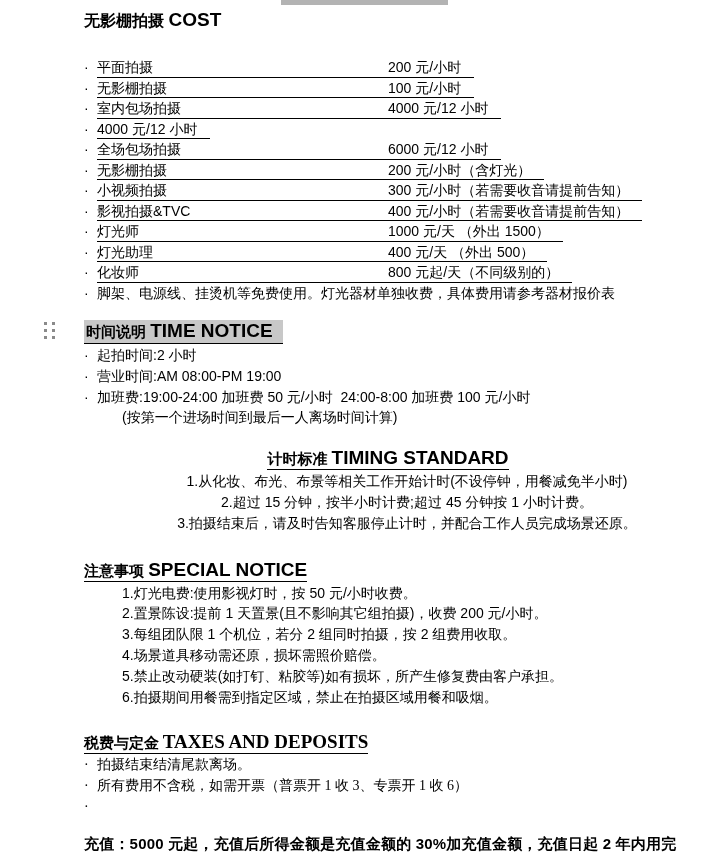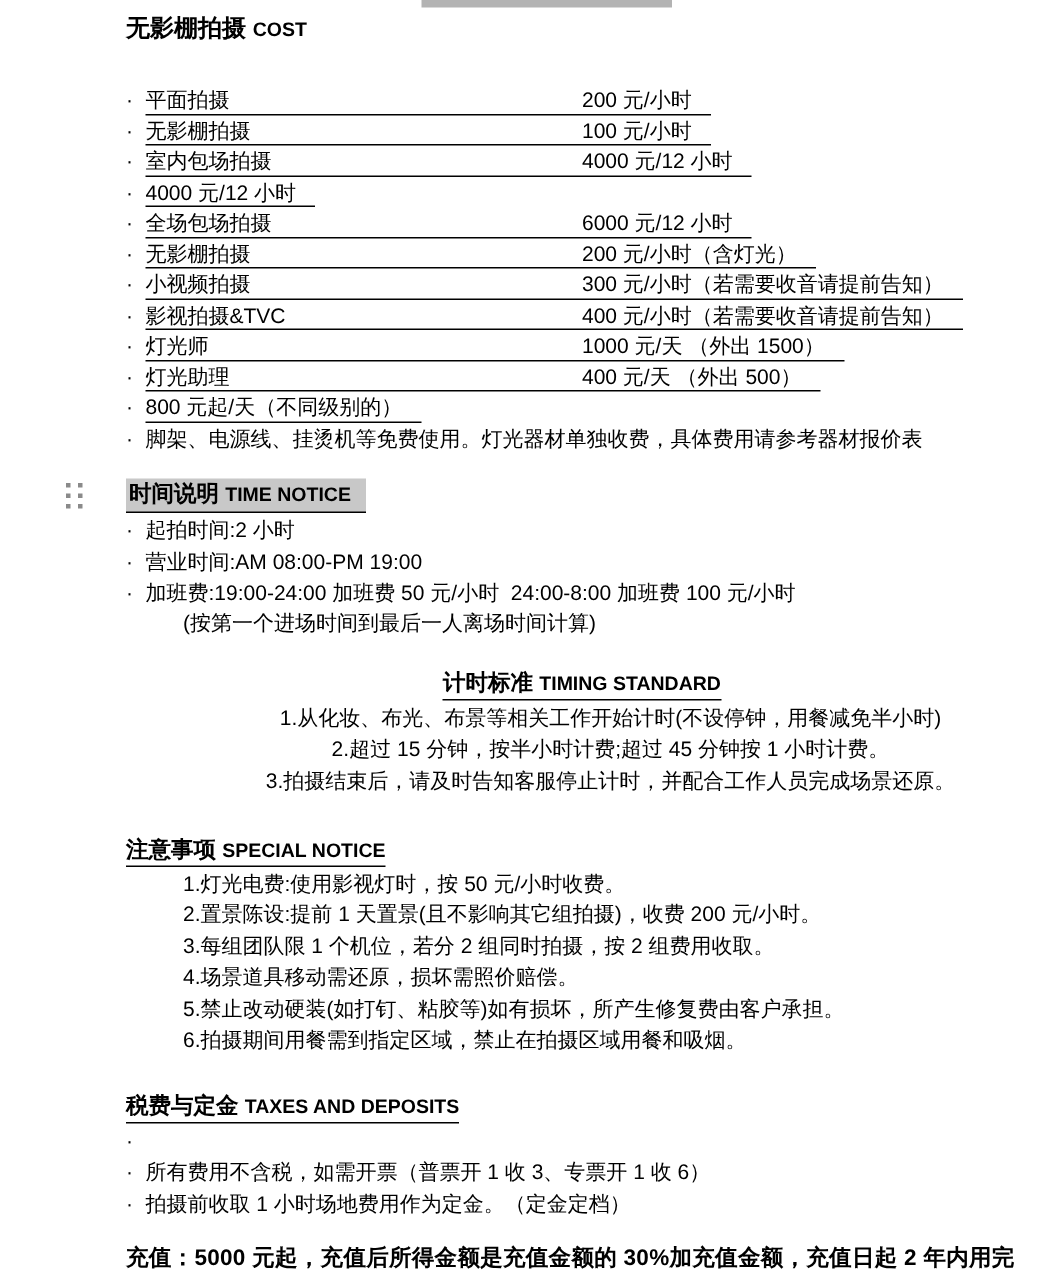--- a/index.html
+++ b/index.html
@@ -34,21 +34,21 @@
 
   .doc {
     position: absolute; left: 84px; top: 0;
     width: 608px;
   }
   .h1 {
     margin-top: 10px;
     font-weight: bold; font-size: 16px; line-height: 20px;
     white-space: pre;
   }
-  .h-en { font-size: 13px; }
+  .h-en { font-size: 19px; }
 
   
   .price-list { margin-top: 27px; }
   .price-row { display: flex; height: 20.5px; line-height: 18.5px; }
   .bullet { width: 13px; flex: none; }
   .row-line {
     display: flex;
     border-bottom: 1px solid #000;
     align-self: flex-start;
     height: 19.5px;
@@ -68,21 +68,21 @@
   .head-inner.hl {
     background: var(--highlight);
     padding: 1px 10px 1px 2px;
   }
   .line { line-height: 20.8px; white-space: pre-wrap; margin-left: 38px; }
   .b-line { display: flex; line-height: 20.8px; white-space: pre-wrap; }
 
   .sec-time    { margin-top: 16px; }
   .sec-timing  { margin-top: 20px; text-align: center; }
   .sec-special { margin-top: 26px; }
-  .sec-taxes   { margin-top: 25px; }
+  .sec-taxes   { margin-top: 25px; font-family: Liberation Serif, serif; }
   .sec-time .sec-head,
   .sec-timing .sec-head,
   .sec-special .sec-head,
   .sec-taxes .sec-head { margin-bottom: 1px; }
 
   .recharge {
     margin-top: 15px;
     font-weight: bold; font-size: 15px; line-height: 21px;
     white-space: pre-wrap;
     letter-spacing: 0.2px;
@@ -182,20 +182,21 @@
     <span class="bullet">·</span>
     <span class="row-line">
       <span class="row-item">灯光助理</span>
       <span class="row-price">400 元/天 （外出 500）</span>
     </span>
   </div>
 
   <div class="price-row">
     <span class="bullet">·</span>
     <span class="row-line">
+      <span class="row-item">化妆师</span>
       <span class="row-price">800 元起/天（不同级别的）</span>
     </span>
   </div>
 </div>
 
   <div class="note-line">
     <span class="bullet">·</span>
     <span>脚架、电源线、挂烫机等免费使用。灯光器材单独收费，具体费用请参考器材报价表</span>
   </div>
 
@@ -254,29 +255,29 @@
 </div>
   </div>
 
   <div class="sec-taxes">
     <div class="sec-head">
       <span class="head-inner"><span>税费与定金</span> <span class="h-en">TAXES AND DEPOSITS</span></span>
     </div>
     <div>
   <div class="b-line">
     <span class="bullet">·</span>
+    <span>拍摄结束结清尾款离场。</span>
   </div>
 
   <div class="b-line">
     <span class="bullet">·</span>
     <span>所有费用不含税，如需开票（普票开 1 收 3、专票开 1 收 6）</span>
   </div>
 
   <div class="b-line">
     <span class="bullet">·</span>
-    <span>拍摄前收取 1 小时场地费用作为定金。（定金定档）</span>
   </div>
 </div>
   </div>
 
   <div class="recharge">充值：5000 元起，充值后所得金额是充值金额的 30%加充值金额，充值日起 2 年内用完</div>
 
 </div>
 
 </body></html>

